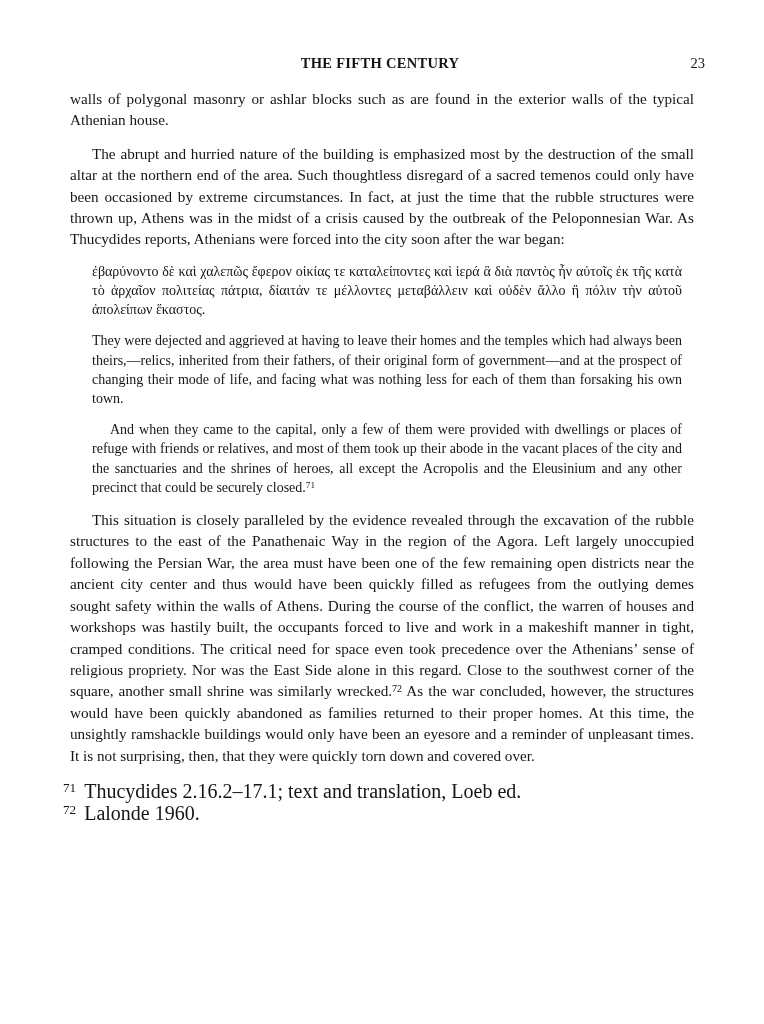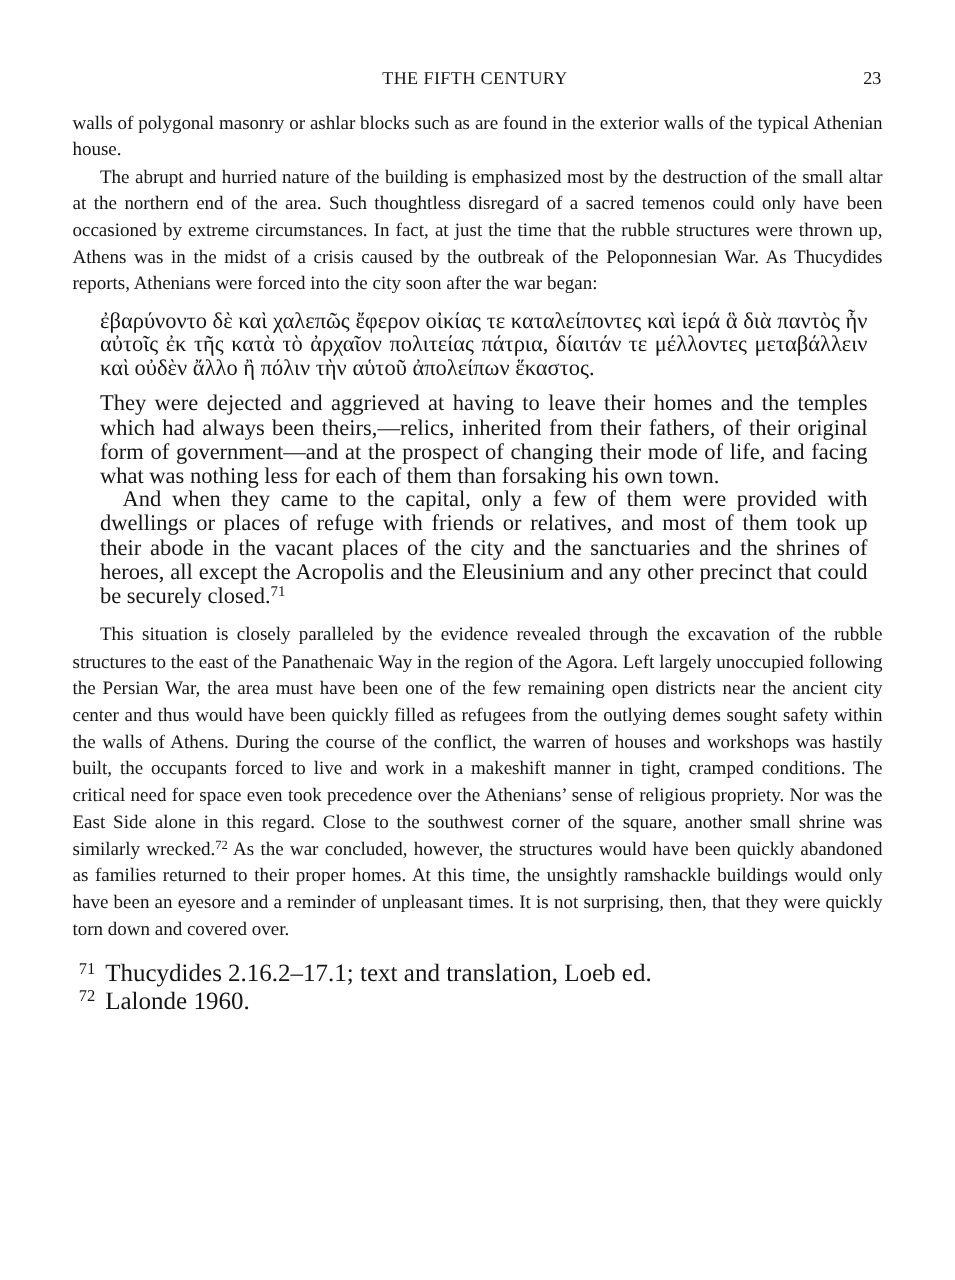--- a/index.html
+++ b/index.html
@@ -25,39 +25,39 @@
     position: relative;
     height: 18px;
     margin-bottom: 15px;
     font-size: 14.5px;
   }
   .head-title {
     position: absolute;
     left: 0;
     right: 4px;
     text-align: center;
-    font-weight: 400;
+    font-weight: 700;
     letter-spacing: 0.3px;
   }
   .page-number {
     position: absolute;
     right: 1px;
     top: 0;
   }
-  p { margin: 0; text-align: justify; }
+  p { margin: 12px; text-align: justify; }
   .body-par {
     font-size: 15.2px;
     line-height: 21.4px;
   }
   .indent { text-indent: 22px; }
   .quote-block {
     margin: 9px 12px 0 22px;
   }
   .quote-par {
-    font-size: 18px;
+    font-size: 14px;
     line-height: 19.2px;
   }
   .qindent { text-indent: 18px; }
   .gap-top { margin-top: 9px; }
   .par3 { margin-top: 11px; }
   sup {
     font-size: 66%;
     line-height: 0;
     vertical-align: baseline;
     position: relative;

